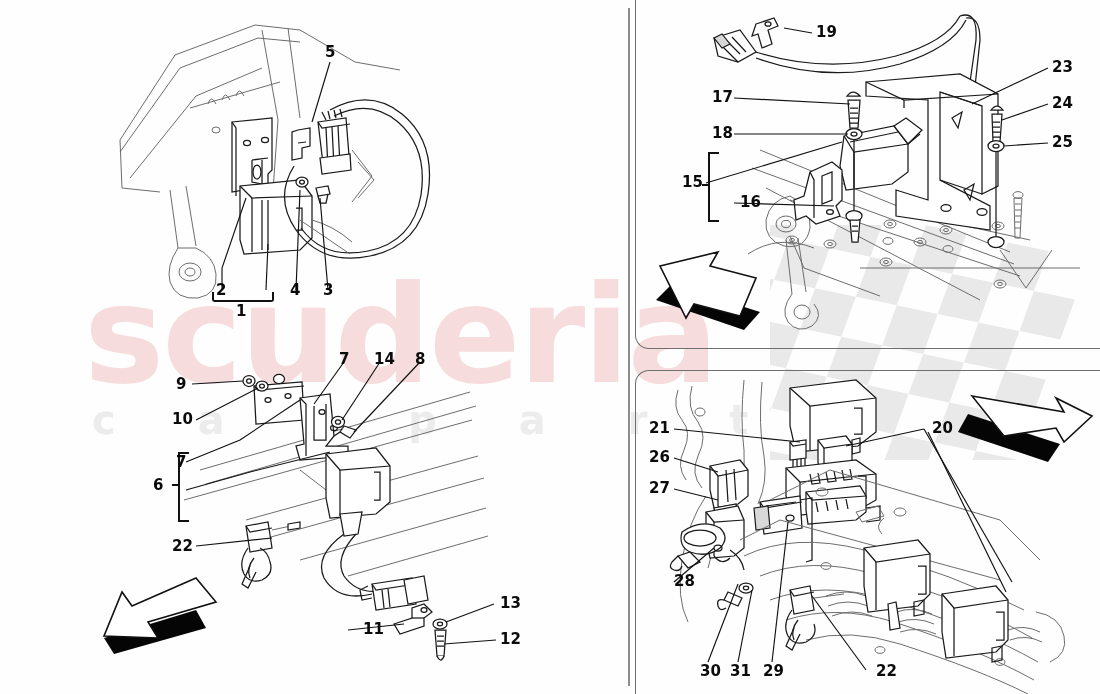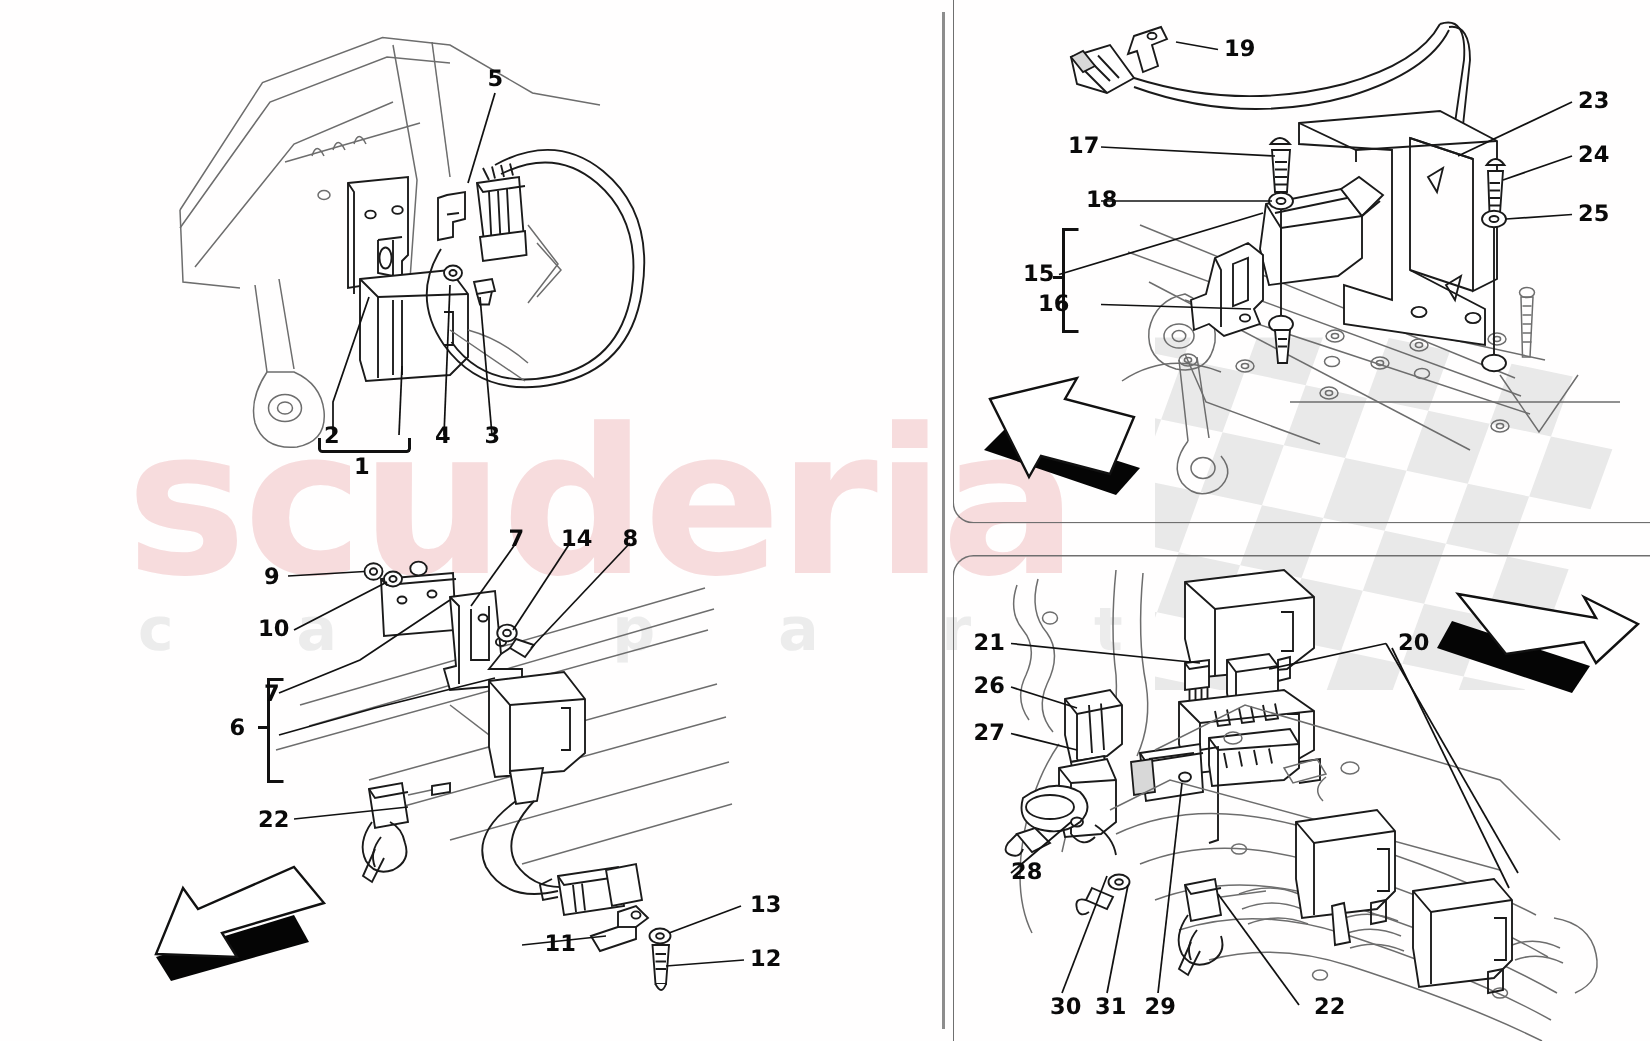--- a/index.html
+++ b/index.html
@@ -514,23 +514,23 @@
   <div class="lbl" style="left:415px;top:352px;">8</div>
   <div class="lbl" style="left:153px;top:478px;">6</div>
   <div class="lbl" style="left:176px;top:455px;">7</div>
   <div class="lbl" style="left:172px;top:539px;">22</div>
   <div class="lbl" style="left:327px;top:622px;margin-left:36px;">11</div>
   <div class="lbl" style="left:500px;top:596px;">13</div>
   <div class="lbl" style="left:500px;top:632px;">12</div>
 
   <div class="lbl" style="left:816px;top:25px;text-align:right;">19</div>
   <div class="lbl" style="left:712px;top:90px;">17</div>
-  <div class="lbl" style="left:712px;top:126px;margin-left:12px;">18</div>
+  <div class="lbl" style="left:712px;top:126px;">18</div>
   <div class="lbl" style="left:682px;top:175px;">15</div>
-  <div class="lbl" style="left:692px;top:195px;text-align:center;">16</div>
+  <div class="lbl" style="left:740px;top:195px;text-align:center;">16</div>
   <div class="lbl" style="left:1052px;top:60px;">23</div>
   <div class="lbl" style="left:1052px;top:96px;">24</div>
   <div class="lbl" style="left:1052px;top:135px;">25</div>
 
   <div class="lbl" style="left:649px;top:421px;">21</div>
   <div class="lbl" style="left:649px;top:450px;">26</div>
   <div class="lbl" style="left:649px;top:481px;">27</div>
   <div class="lbl" style="left:674px;top:574px;">28</div>
   <div class="lbl" style="left:932px;top:421px;">20</div>
   <div class="lbl" style="left:700px;top:664px;">30</div>

